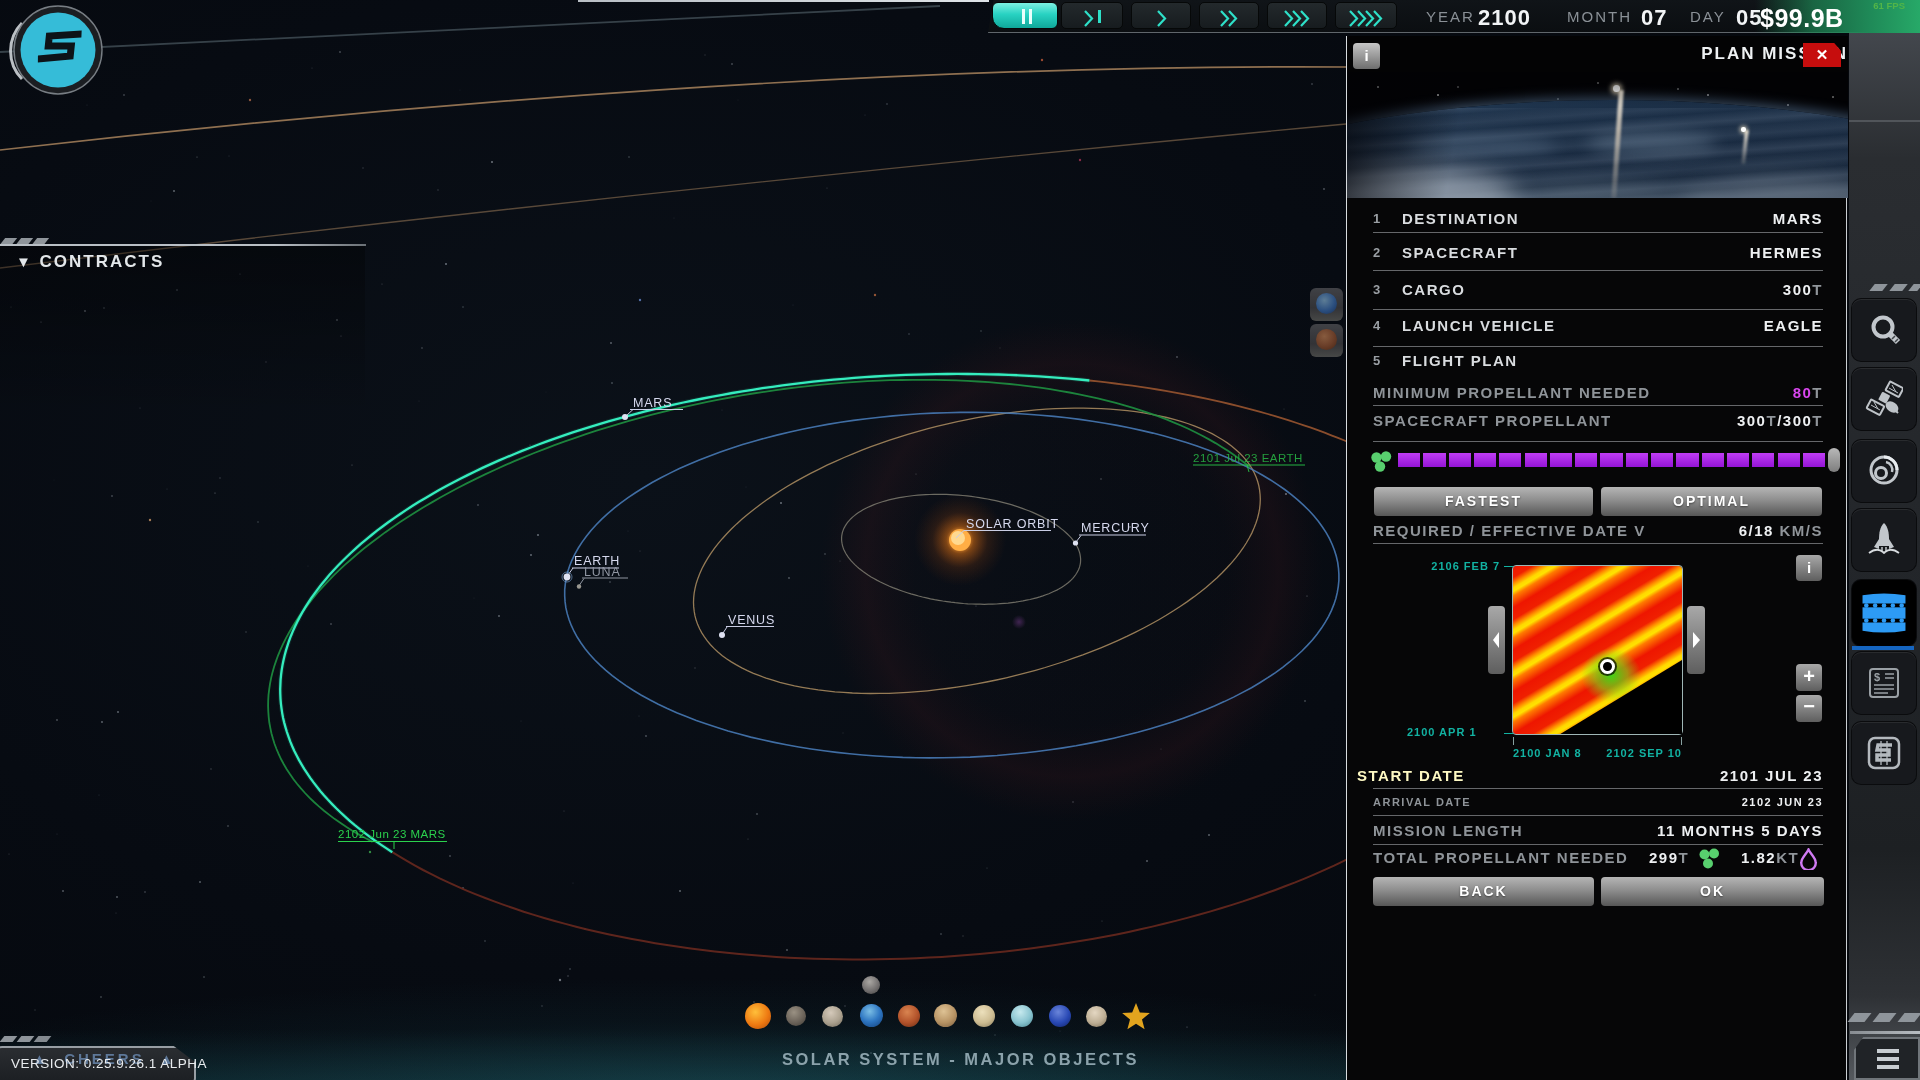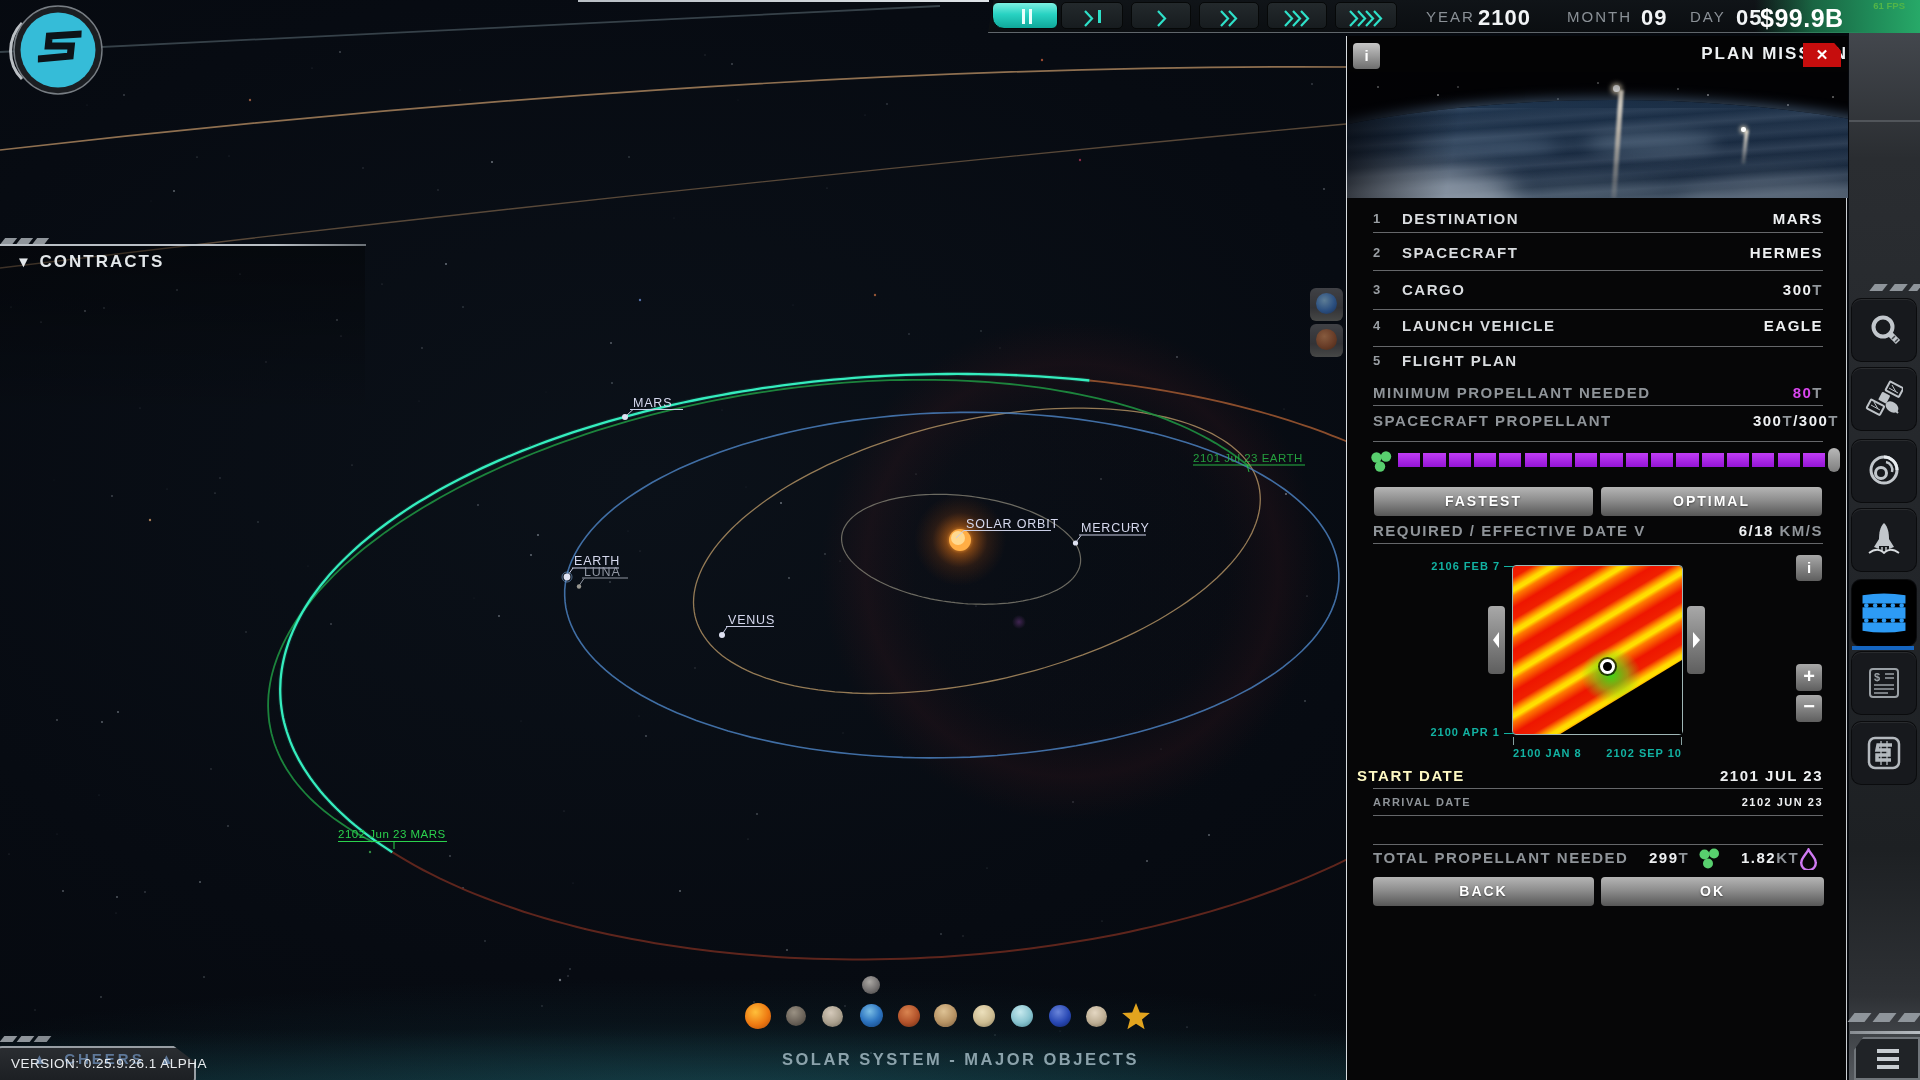--- a/index.html
+++ b/index.html
@@ -337,21 +337,21 @@
           <path d="M4,3 L11,10.5 L4,18" fill="none" stroke="#2ee0c8" stroke-width="2.2" stroke-linejoin="miter"></path>
           <path d="M12,3 L19,10.5 L12,18" fill="none" stroke="#2ee0c8" stroke-width="2.2" stroke-linejoin="miter"></path>
           <path d="M20,3 L27,10.5 L20,18" fill="none" stroke="#2ee0c8" stroke-width="2.2" stroke-linejoin="miter"></path>
           <path d="M28,3 L35,10.5 L28,18" fill="none" stroke="#2ee0c8" stroke-width="2.2" stroke-linejoin="miter"></path>
         </svg>
       </div>
     </div>
 <div class="ab toptxt" style="left:1426px;top:8px">YEAR</div>
 <div class="ab topval" style="left:1478px;top:5px">2100</div>
 <div class="ab toptxt" style="left:1567px;top:8px">MONTH</div>
-<div class="ab topval" style="left:1641px;top:5px">09</div>
+<div class="ab topval" style="left:1641px;top:5px">07</div>
 <div class="ab toptxt" style="left:1690px;top:8px">DAY</div>
 <div class="ab topval" style="left:1736px;top:5px">05</div>
 <div class="ab" style="left:1755px;top:0;width:165px;height:33px;background:linear-gradient(90deg,rgba(25,120,75,0) 0%,rgba(30,135,85,0.7) 35%,#1f8a58 70%,#27a968 100%)"></div>
 <div class="ab" style="left:1760px;top:4px;width:155px;height:26px;color:#fff;font-size:25px;font-weight:bold;text-align:left;letter-spacing:0.5px">$99.9B</div>
 <div class="ab" style="left:1820px;top:0px;width:85px;height:10px;color:#52b548;font-size:9.5px;text-align:right;font-weight:bold">61 FPS</div>
 
 <div class="ab" style="left:1346px;top:36px;width:501px;height:1044px;background:#060607;border-left:1.5px solid #d8dcdf;border-right:1.5px solid #caced2">
  <div class="ab" style="left:0;top:0;width:501px;height:36px;background:#030304"></div>
  <div class="ab" style="left:0;top:5px;width:501px;text-align:right;color:#eef1f3;font-size:17px;font-weight:bold;letter-spacing:2px;line-height:26px">PLAN MISSION</div>
  <div class="sqbtn" style="left:6px;top:7px;width:27px;height:26px;font-size:15px;font-weight:bold;line-height:26px;background:linear-gradient(#c6c6c6,#6e6e6e)">i</div>
@@ -405,21 +405,21 @@
         <span style="position:absolute;left:55px;color:#d9dcdf">FLIGHT PLAN</span>
         <span style="position:absolute;right:25px"><span style="color:#eef0f2"></span></span>
       </div>
       <div class="ab" style="left:0;top:347px;width:501px;height:20px;font-size:15px;font-weight:bold;letter-spacing:1.5px;line-height:20px">
         <span style="position:absolute;left:26px;color:#8f9499">MINIMUM PROPELLANT NEEDED</span>
         <span style="position:absolute;right:25px"><span style="color:#d946ef">80</span><span class="vgray">T</span></span>
       </div>
       <div class="sep" style="top:369px"></div>
       <div class="ab" style="left:0;top:375px;width:501px;height:20px;font-size:15px;font-weight:bold;letter-spacing:1.5px;line-height:20px">
         <span style="position:absolute;left:26px;color:#8f9499">SPACECRAFT PROPELLANT</span>
-        <span style="position:absolute;right:9px"><span style="color:#eef0f2">300</span><span class="vgray">T</span><span style="color:#eef0f2">/300</span><span class="vgray">T</span></span>
+        <span style="position:absolute;right:25px"><span style="color:#eef0f2">300</span><span class="vgray">T</span><span style="color:#eef0f2">/300</span><span class="vgray">T</span></span>
       </div>
       <div class="sep" style="top:405px"></div>
 
 <svg class="ab" style="left:20px;top:412px" width="30" height="26" viewBox="0 0 30 26">
         <circle cx="9.5" cy="9.5" r="5.2" fill="#58cf6e"></circle>
         <circle cx="19" cy="8.5" r="5.2" fill="#58cf6e"></circle>
         <circle cx="13" cy="18.5" r="5.2" fill="#58cf6e"></circle>
       </svg>
 <div class="ab" style="left:51px;top:417px;width:429px;height:14px">
         <div style="position:absolute;left:0.0px;top:0;width:22.3px;height:14px;background:linear-gradient(#c03df5,#9414d6)"></div>
@@ -450,21 +450,21 @@
       </div>
  <div class="sep" style="top:507px"></div>
 
 <div class="ab" style="left:166px;top:530px;width:169px;height:168px;border-radius:3px;outline:1px solid #9fb6b6;background:
  radial-gradient(30px 27px at 58% 65%,rgba(62,215,22,0.98),rgba(120,220,25,0.6) 55%,rgba(190,215,0,0) 100%),
  repeating-linear-gradient(149deg,#ee1600 0px,#f02000 10px,#ff8a00 15px,#ffd800 19px,#ffe200 22px,#ff7a00 26px,#ee1600 36px)"></div>
 <div class="ab" style="left:166px;top:530px;width:169px;height:168px;background:#000;clip-path:polygon(100% 56%,100% 100%,28% 100%)"></div>
 <div class="ab" style="left:253px;top:623px;width:15px;height:15px;border-radius:50%;background:#000;border:3.5px solid #fff;box-shadow:0 0 0 2px rgba(0,0,0,0.7)"></div>
 <div class="ab tealtxt" style="left:60px;top:524px;width:93px;text-align:right">2106 FEB 7</div>
 <div class="ab" style="left:157px;top:530px;width:9px;height:1px;background:#12b2a2"></div>
-<div class="ab tealtxt" style="left:60px;top:690px;width:93px;text-align:right">2100 APR 1</div>
+<div class="ab tealtxt" style="left:60px;top:690px;width:93px;text-align:left">2100 APR 1</div>
 <div class="ab" style="left:157px;top:697px;width:9px;height:1px;background:#12b2a2"></div>
 <div class="ab" style="left:166px;top:701px;width:1px;height:8px;background:#88a0a0"></div>
 <div class="ab" style="left:334px;top:701px;width:1px;height:8px;background:#88a0a0"></div>
 <div class="ab tealtxt" style="left:166px;top:711px">2100 JAN 8</div>
 <div class="ab tealtxt" style="left:252px;top:711px;width:83px;text-align:right">2102 SEP 10</div>
 <div class="sqbtn" style="left:141px;top:570px;width:17px;height:68px"><svg width="17" height="68">
           <path d="M11,26 L5,34 11,42 Z" fill="#fff"></path>
         </svg></div>
 <div class="sqbtn" style="left:340px;top:570px;width:18px;height:68px"><svg width="18" height="68">
           <path d="M6,26 L13,34 6,42 Z" fill="#fff"></path>
@@ -476,20 +476,24 @@
  <div class="ab" style="left:0;top:730px;width:501px;height:20px;font-size:15px;font-weight:bold;letter-spacing:1.5px;line-height:20px">
         <span style="position:absolute;left:10px;color:#fef9c3">START DATE</span>
         <span style="position:absolute;right:25px"><span style="color:#eef0f2">2101 JUL 23</span></span>
       </div>
       <div class="sep" style="top:752px"></div>
       <div class="ab" style="left:0;top:756px;width:501px;height:20px;font-size:11px;font-weight:bold;letter-spacing:1.5px;line-height:20px">
         <span style="position:absolute;left:26px;color:#8f9499">ARRIVAL DATE</span>
         <span style="position:absolute;right:25px"><span style="color:#eef0f2">2102 JUN 23</span></span>
       </div>
       <div class="sep" style="top:779px"></div>
+      <div class="ab" style="left:0;top:785px;width:501px;height:20px;font-size:15px;font-weight:bold;letter-spacing:1.5px;line-height:20px">
+        <span style="position:absolute;left:26px;color:#8f9499">MISSION LENGTH</span>
+        <span style="position:absolute;right:25px"><span style="color:#eef0f2">11 MONTHS 5 DAYS</span></span>
+      </div>
       <div class="sep" style="top:808px"></div>
       <div class="ab" style="left:0;top:812px;width:501px;height:20px;font-size:15px;font-weight:bold;letter-spacing:1.5px;line-height:20px">
         <span style="position:absolute;left:26px;color:#8f9499">TOTAL PROPELLANT NEEDED</span>
         <span style="position:absolute;left:302px;color:#eef0f2">299<span class="vgray">T</span></span>
         <span style="position:absolute;left:394px;color:#eef0f2">1.82<span class="vgray">KT</span></span>
       </div>
 <svg class="ab" style="left:350px;top:810px" width="26" height="24" viewBox="0 0 26 24">
         <circle cx="7.5" cy="8.5" r="5.0" fill="#58cf6e"></circle>
         <circle cx="17" cy="7.5" r="5.0" fill="#58cf6e"></circle>
         <circle cx="11" cy="17.5" r="5.0" fill="#58cf6e"></circle>

